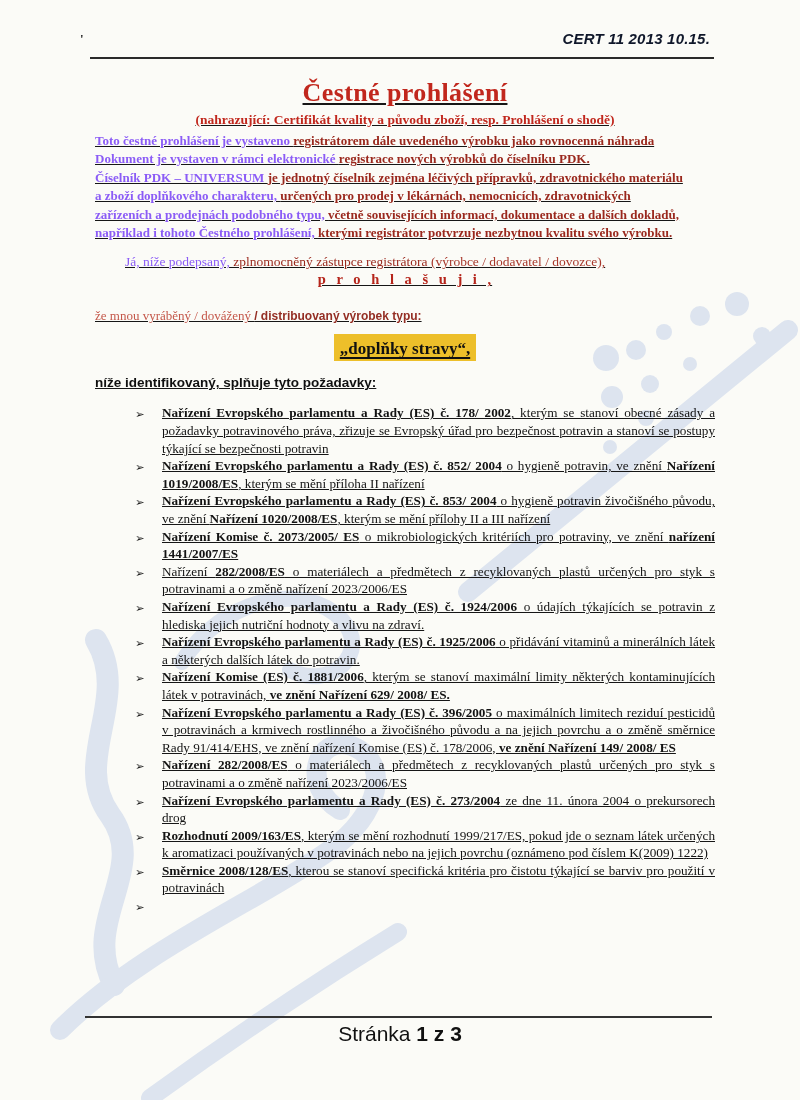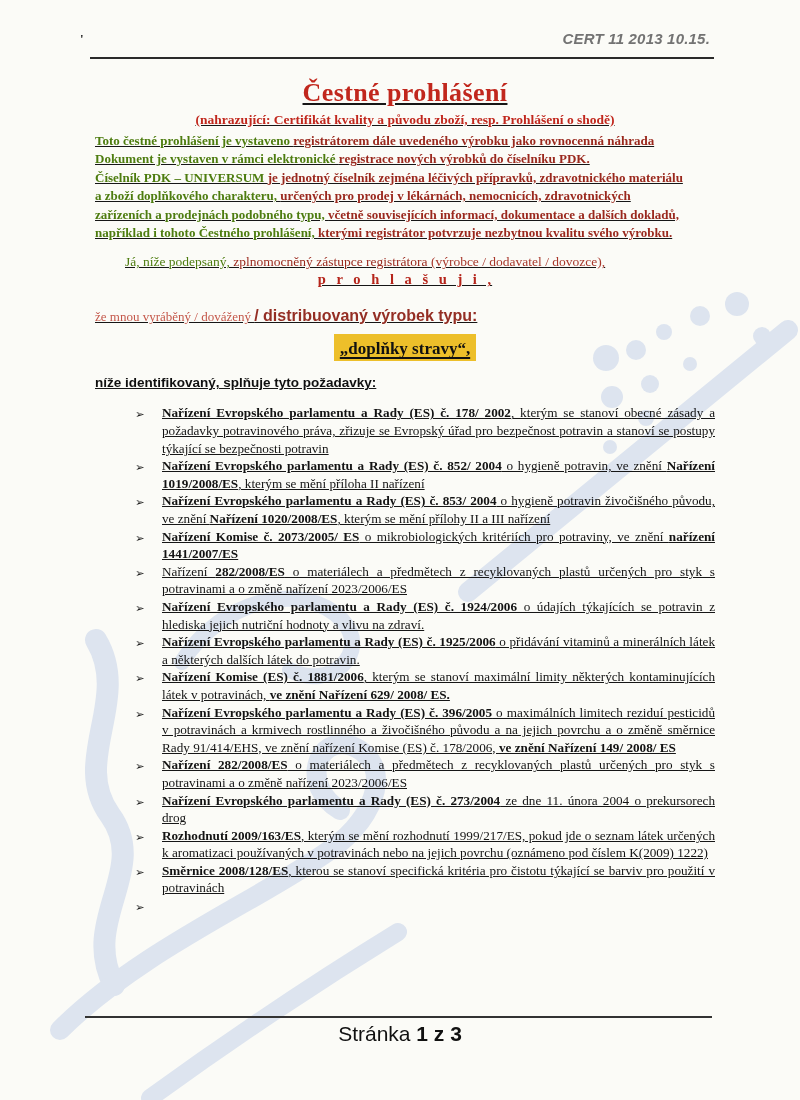--- a/index.html
+++ b/index.html
@@ -13,43 +13,43 @@
     overflow:hidden;
     margin:0 auto;
   }
   .wm{position:absolute;inset:0;z-index:0;}
   .content{position:relative;z-index:1;padding:78px 85px 0 95px;text-decoration:underline;}
 
   .stray-mark{position:absolute;top:31px;left:80px;font-weight:700;font-size:13px;color:#222;z-index:1;}
   .doc-code{
     position:absolute;top:30px;right:90px;z-index:1;
     font-family:"Liberation Sans", sans-serif;
-    font-style:italic;font-weight:700;font-size:15px;color:#737373;letter-spacing:.2px;
+    font-style:italic;font-weight:700;font-size:15px;color:#0f172a;letter-spacing:.2px;
   }
   .top-rule{position:absolute;top:57px;left:90px;right:86px;height:2px;background:#2a2a2a;z-index:1;}
 
   .doc-title{
     text-align:center;font-weight:700;font-size:26px;line-height:30px;
     color:#c1271d;letter-spacing:.4px;margin:0;
   }
   .doc-subtitle{
     text-align:center;font-weight:700;font-size:13.5px;line-height:18px;
     color:#c1271d;margin-top:3px;
   }
 
   .pre-heading{
     margin-top:27px;font-weight:700;font-size:17px;line-height:21px;color:#bd3023;letter-spacing:.3px;
   }
   .pre-text{margin-top:3px;font-weight:700;font-size:13px;line-height:18.4px;color:#b23529;}
   .pre-line{white-space:normal;}
 
-  .soft{color:#4d7c0f;}
+  .soft{color:#8b5cf6;}
   .dark{color:#9a281d;}
   .b{font-weight:700;}
-  .sansdark{font-family:"Liberation Sans", sans-serif;font-weight:700;color:#942e24;font-size:16px;}
+  .sansdark{font-family:"Liberation Sans", sans-serif;font-weight:700;color:#942e24;font-size:12px;}
 
   .decl-intro{margin-top:11px;padding-left:30px;font-size:13.5px;line-height:17px;color:#a8382c;}
   .prohlasuji{
     text-align:center;font-weight:700;font-size:14.5px;line-height:18px;
     color:#b5251b;word-spacing:5px;letter-spacing:1px;
   }
   .product-line{margin-top:19px;font-size:13px;line-height:17px;color:#c4574a;}
   .hl-row{margin-top:9px;text-align:center;}
   .hl{
     display:inline-block;background:#edbf2a;color:#111;

